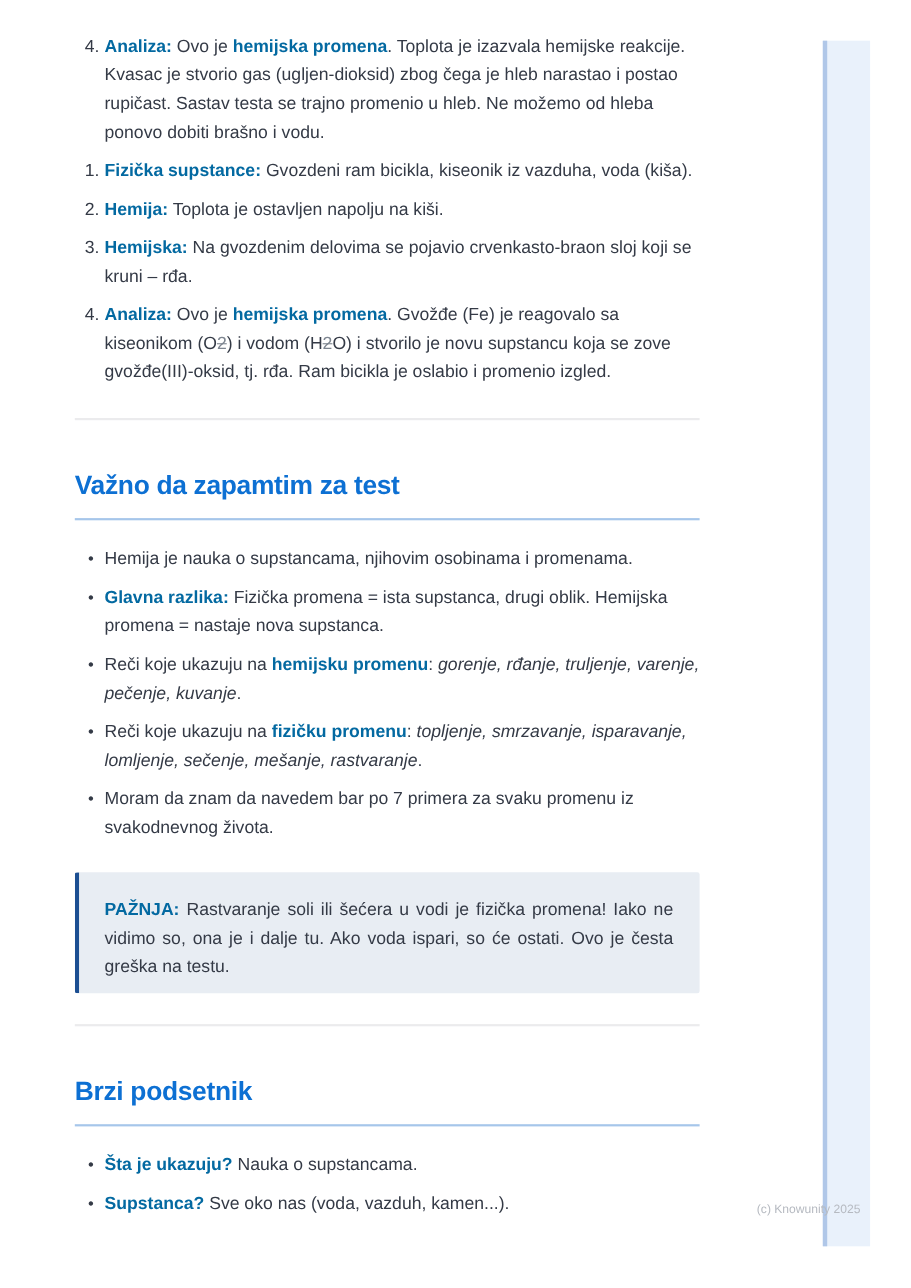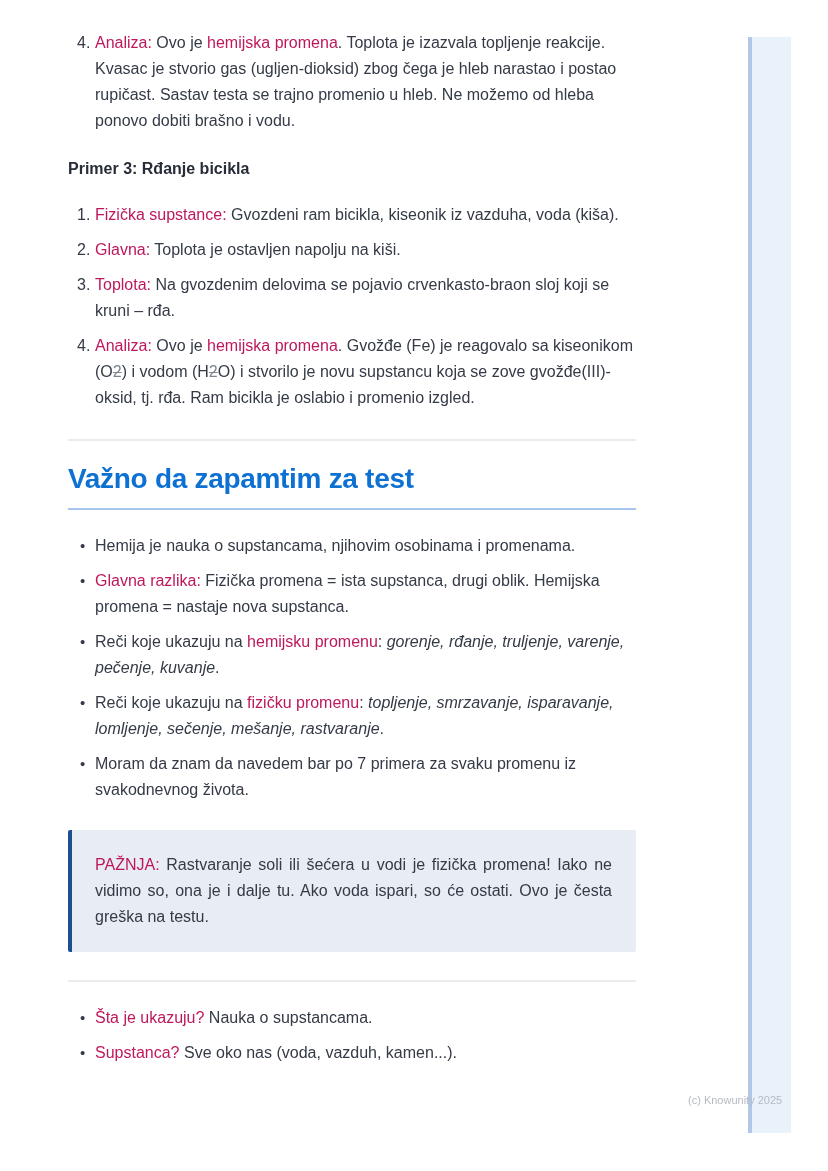--- a/index.html
+++ b/index.html
@@ -12,21 +12,21 @@
     color: #343a46;
   }
   .content {
     position: absolute;
     left: 68px;
     top: 30px;
     width: 568px;
     font-size: 16px;
     line-height: 26px;
   }
-  .b { font-weight: 400; color: #be185d; }
+  .b { font-weight: 700; color: #0369a1; }
   .i { font-style: italic; }
   .strike { text-decoration: line-through; color: #7d8590; }
 
   
   .list { list-style: none; }
   .list-item { display: flex; margin-bottom: 9px; }
   .marker {
     flex: 0 0 27px;
     padding-left: 9px;
   }
@@ -44,37 +44,37 @@
   }
   .ol-wrap { margin-top: 0; }
 
   .divider {
     border: none;
     border-top: 2px solid #ebebed;
     margin: 28px 0 0 0;
   }
 
   h2.section-heading {
-    margin-top: 22px;
-    font-size: 28px;
+    margin-top: 44px;
+    font-size: 24px;
     line-height: 32px;
     font-weight: 700;
     color: #0d70d3;
     letter-spacing: -0.3px;
     border-bottom: 2px solid #a6c6ea;
     padding-bottom: 13px;
   }
   .section-bullets { margin-top: 23px; }
 
   .callout {
     margin-top: 27px;
     background: #e8edf3;
     border-left: 4px solid #1c4f92;
     border-radius: 2px;
-    padding: 22px 24px 22px 23px;
+    padding: 22px 24px 10px 23px;
     text-align: justify;
     line-height: 26px;
   }
 
   
   .page-strip {
     position: absolute;
     left: 748px;
     top: 37px;
     width: 43px;
@@ -95,38 +95,37 @@
   }
 </style>
 </head>
 <body>
 
 <div class="content">
 
   <ol class="list">
     <li class="list-item">
       <span class="marker">4.</span>
-      <span class="item-text"><span class="b">Analiza:</span><span> Ovo je </span><span class="b">hemijska promena</span><span>. Toplota je izazvala topljenje reakcije. Kvasac je stvorio gas (ugljen-dioksid) zbog čega je hleb narastao i postao rupičast. Sastav testa se trajno promenio u hleb. Ne možemo od hleba ponovo dobiti brašno i vodu.</span></span>
+      <span class="item-text"><span class="b">Analiza:</span><span> Ovo je </span><span class="b">hemijska promena</span><span>. Toplota je izazvala hemijske reakcije. Kvasac je stvorio gas (ugljen-dioksid) zbog čega je hleb narastao i postao rupičast. Sastav testa se trajno promenio u hleb. Ne možemo od hleba ponovo dobiti brašno i vodu.</span></span>
     </li>
   </ol>
 
-  <p class="example-heading">Primer 3: Rđanje bicikla</p>
 
   <ol class="list ol-wrap">
     <li class="list-item">
       <span class="marker">1.</span>
       <span class="item-text"><span class="b">Fizička supstance:</span><span> Gvozdeni ram bicikla, kiseonik iz vazduha, voda (kiša).</span></span>
     </li>
     <li class="list-item">
       <span class="marker">2.</span>
-      <span class="item-text"><span class="b">Glavna:</span><span> Toplota je ostavljen napolju na kiši.</span></span>
+      <span class="item-text"><span class="b">Hemija:</span><span> Toplota je ostavljen napolju na kiši.</span></span>
     </li>
     <li class="list-item">
       <span class="marker">3.</span>
-      <span class="item-text"><span class="b">Toplota:</span><span> Na gvozdenim delovima se pojavio crvenkasto-braon sloj koji se kruni – rđa.</span></span>
+      <span class="item-text"><span class="b">Hemijska:</span><span> Na gvozdenim delovima se pojavio crvenkasto-braon sloj koji se kruni – rđa.</span></span>
     </li>
     <li class="list-item">
       <span class="marker">4.</span>
       <span class="item-text"><span class="b">Analiza:</span><span> Ovo je </span><span class="b">hemijska promena</span><span>. Gvožđe (Fe) je reagovalo sa kiseonikom (O</span><span class="strike">2</span><span>) i vodom (H</span><span class="strike">2</span><span>O) i stvorilo je novu supstancu koja se zove gvožđe(III)-oksid, tj. rđa. Ram bicikla je oslabio i promenio izgled.</span></span>
     </li>
   </ol>
 
   <hr class="divider">
 
   <h2 class="section-heading">Važno da zapamtim za test</h2>
@@ -153,20 +152,21 @@
       <span class="item-text"><span>Moram da znam da navedem bar po 7 primera za svaku promenu iz svakodnevnog života.</span></span>
     </li>
   </ul>
 
   <div class="callout">
     <span><span class="b">PAŽNJA:</span><span> Rastvaranje soli ili šećera u vodi je fizička promena! Iako ne vidimo so, ona je i dalje tu. Ako voda ispari, so će ostati. Ovo je česta greška na testu.</span></span>
   </div>
 
   <hr class="divider">
 
+  <h2 class="section-heading">Brzi podsetnik</h2>
 
   <ul class="list section-bullets">
     <li class="list-item">
       <span class="bullet-marker">•</span>
       <span class="item-text"><span class="b">Šta je ukazuju?</span><span> Nauka o supstancama.</span></span>
     </li>
     <li class="list-item">
       <span class="bullet-marker">•</span>
       <span class="item-text"><span class="b">Supstanca?</span><span> Sve oko nas (voda, vazduh, kamen...).</span></span>
     </li>

